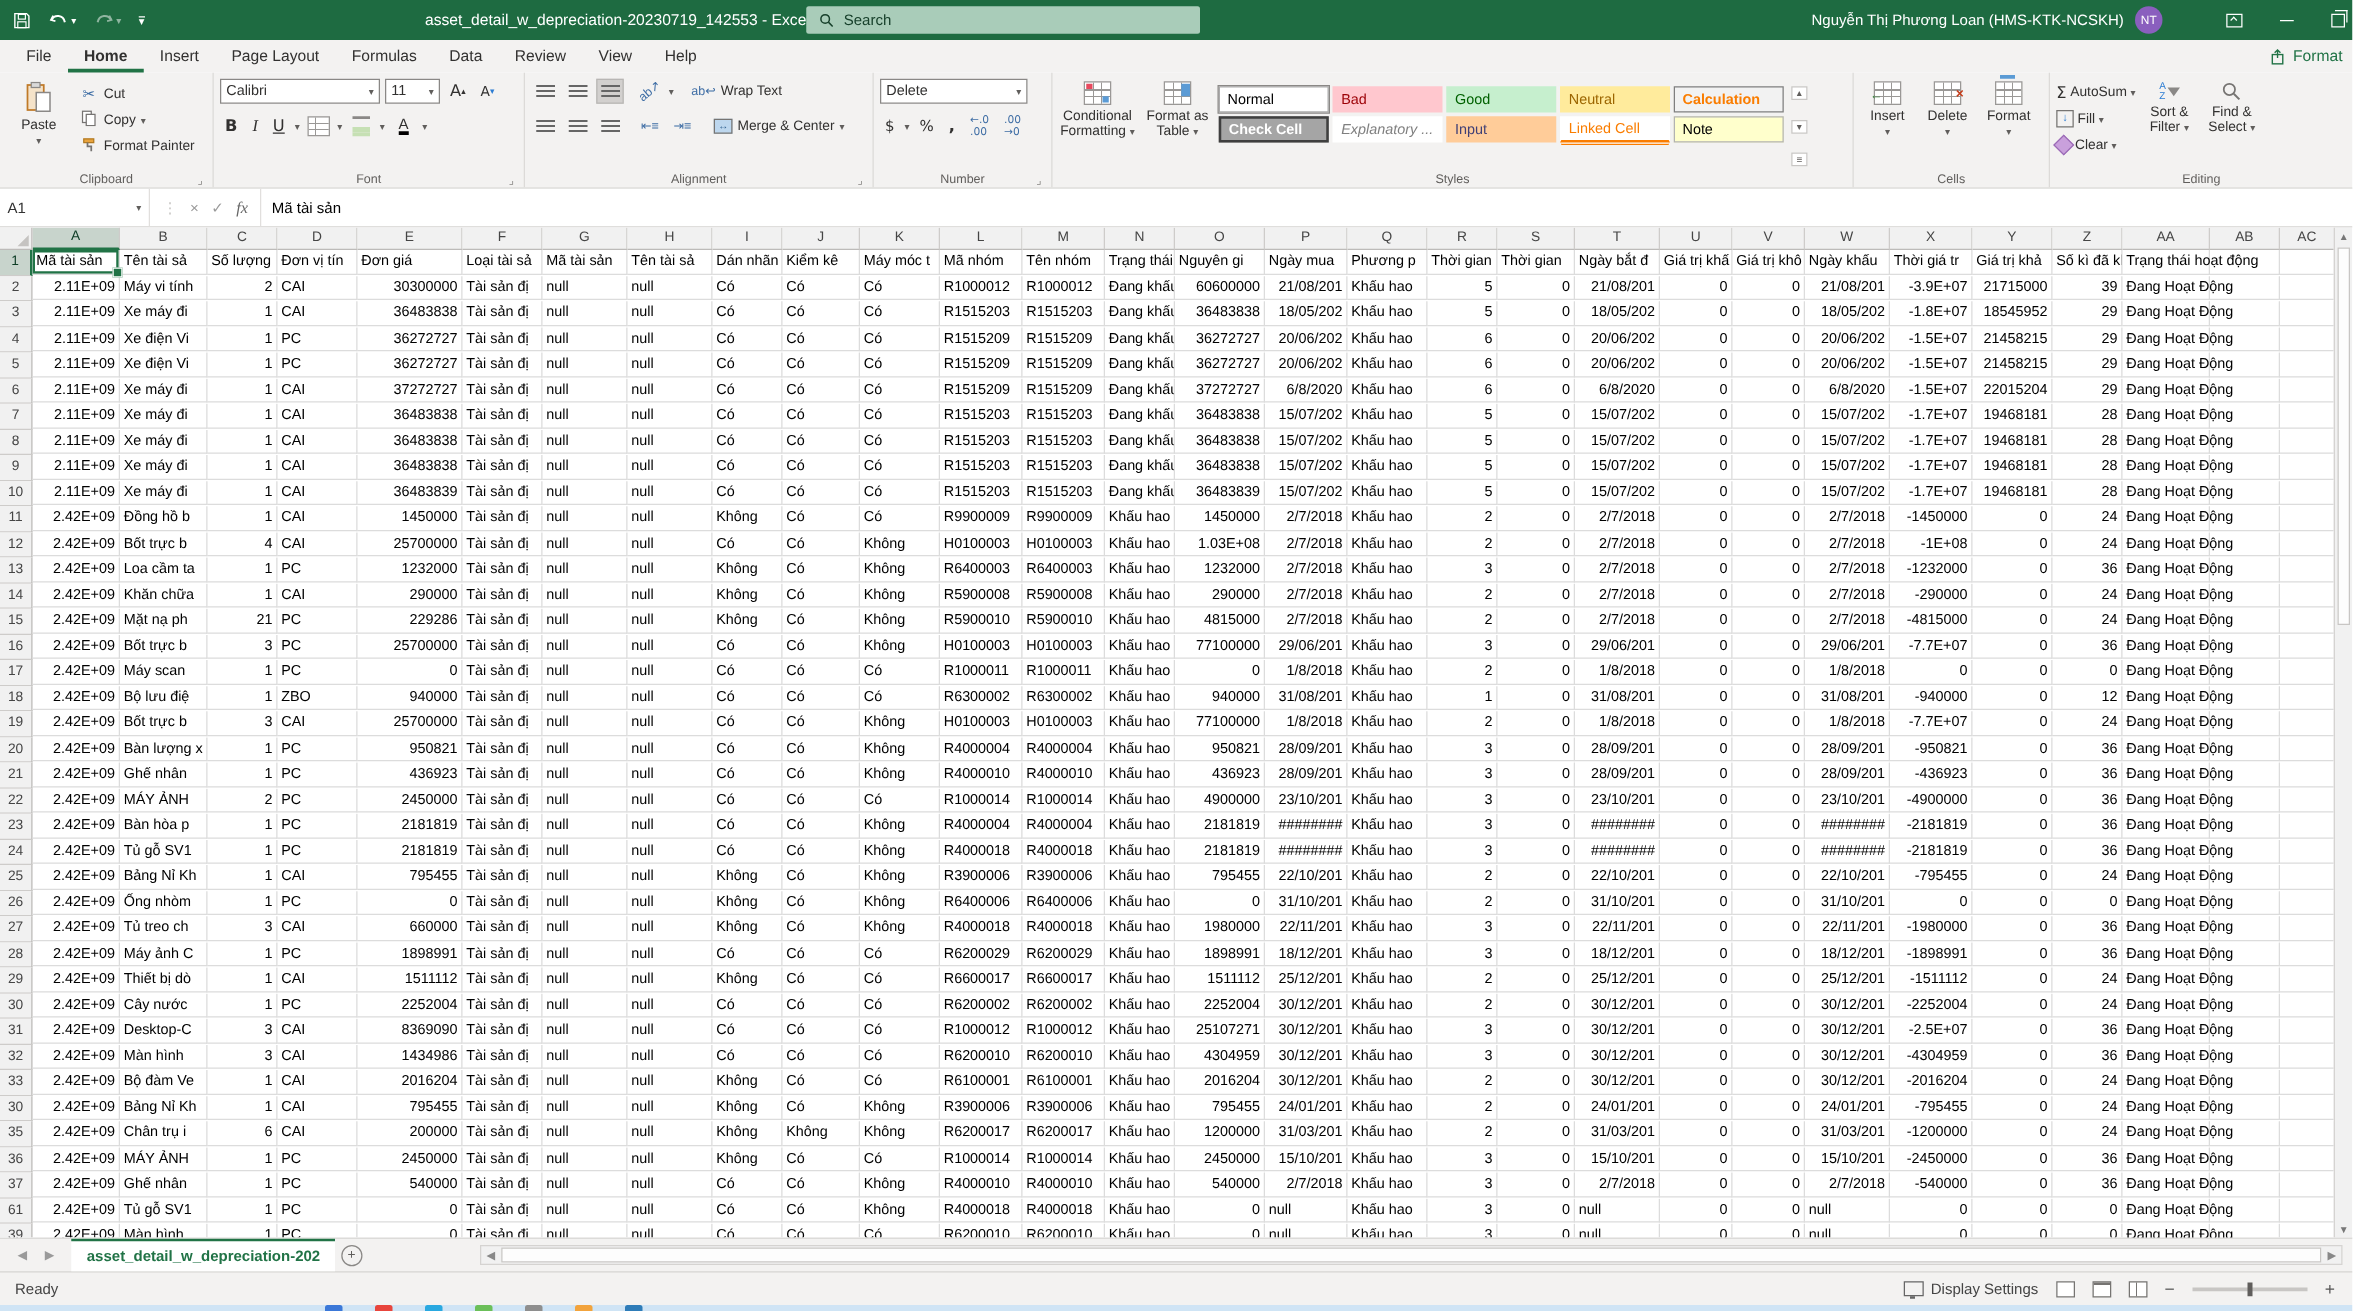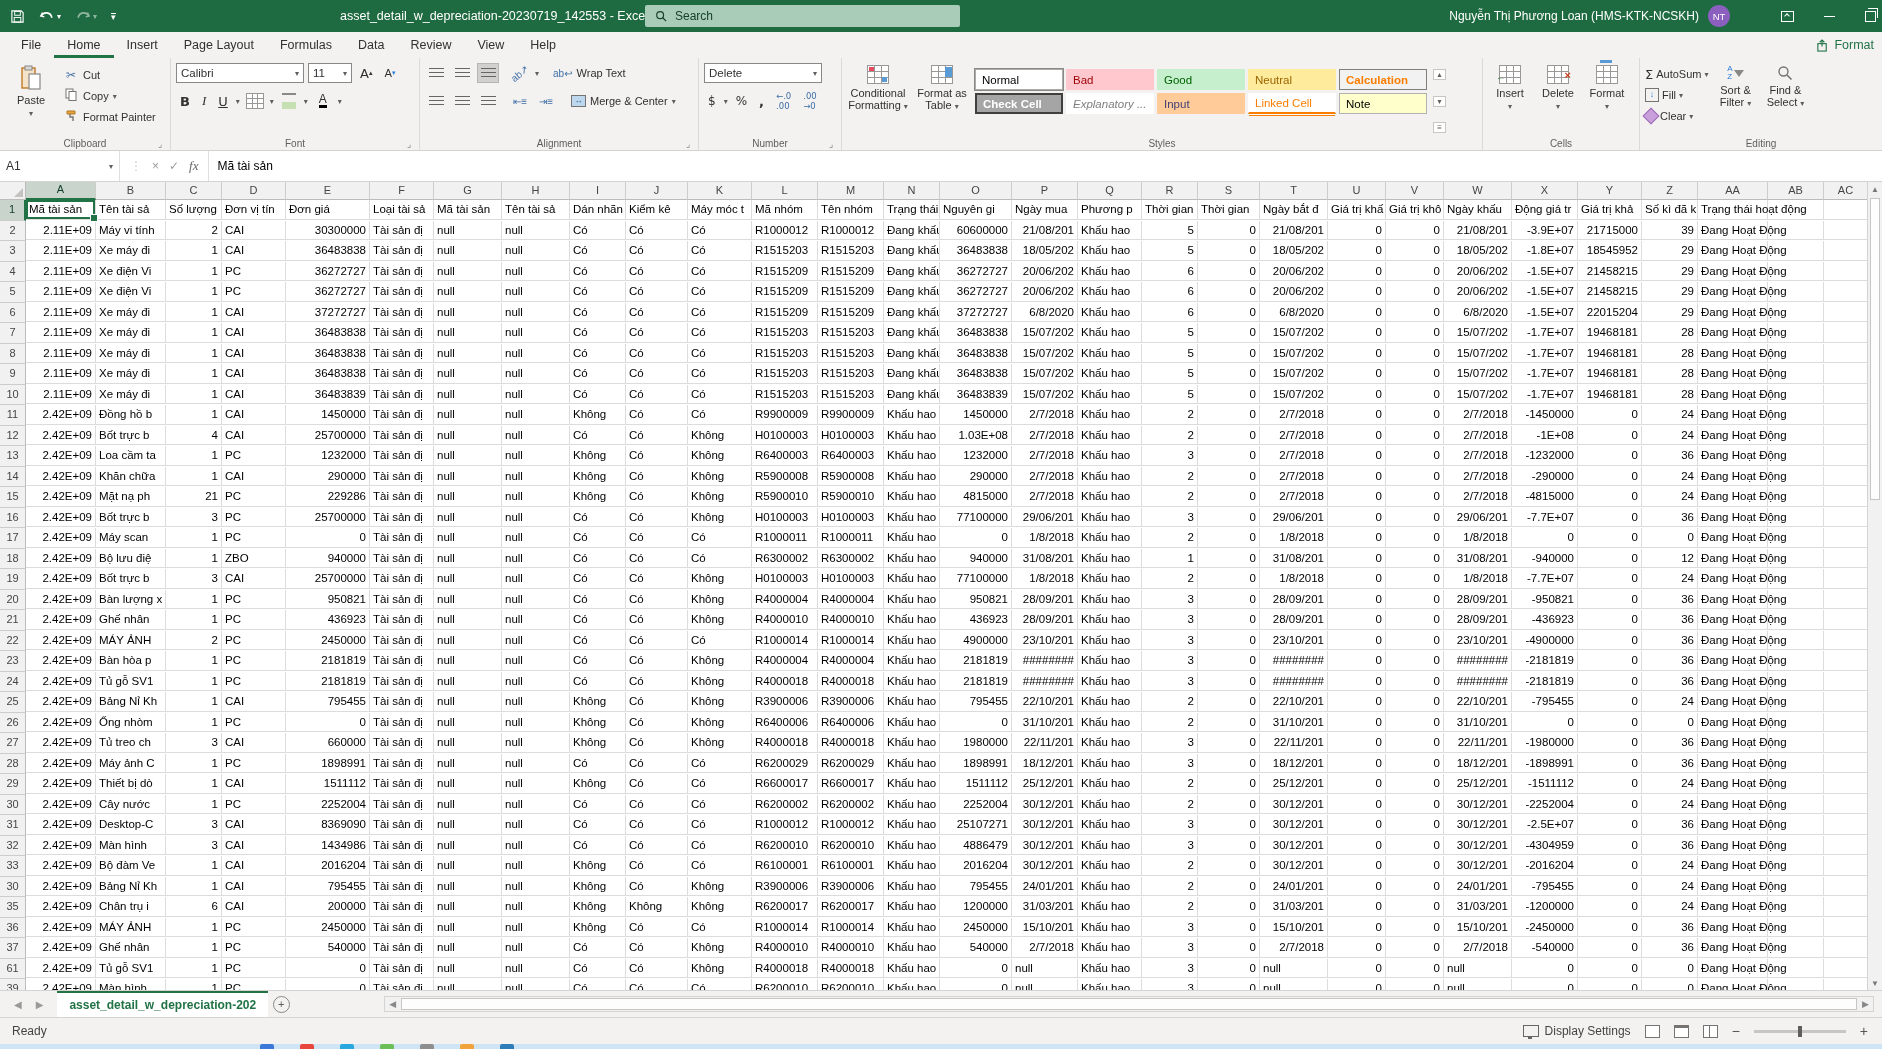--- a/index.html
+++ b/index.html
@@ -19,21 +19,21 @@
   .tb-ctrls{position:absolute;right:6px;top:0;height:32px;display:flex;align-items:center;gap:30px;color:#fff;}
   .win-min{display:inline-block;width:11px;height:1px;background:#fff;}
   .win-restore{position:relative;display:inline-block;width:9px;height:9px;border:1px solid #fff;}
   .win-restore:before{content:"";position:absolute;left:2px;top:-4px;width:9px;height:9px;border:1px solid #fff;border-bottom:none;border-left:none;}
   .ribbonopt{display:inline-block;width:11px;height:9px;border:1px solid #fff;position:relative;}
   .ribbonopt:after{content:"";position:absolute;left:3px;top:2px;border:solid #fff;border-width:0 1px 1px 0;padding:1.5px;transform:rotate(-135deg);}
 
   
   .menubar{height:26px;background:#F3F2F1;display:flex;align-items:stretch;padding-left:8px;font-size:12.5px;color:#323130;position:relative;}
   .mtab{padding:0 13px;display:flex;align-items:center;cursor:default;}
-  .mtab.active{box-shadow:inset 0 -3px 0 #217346;font-weight:normal;}
+  .mtab.active{box-shadow:inset 0 -3px 0 #217346;font-weight:bold;}
   .share-btn{position:absolute;right:0;top:0;height:26px;display:flex;align-items:center;gap:5px;padding:0 8px;color:#217346;font-size:12.5px;}
 
   
   .ribbon{height:92px;background:#F3F2F1;border-bottom:1px solid #D5D3D1;display:flex;align-items:stretch;font-size:11px;color:#323130;overflow:hidden;}
   .rgroup{position:relative;border-right:1px solid #DCDAD8;padding:3px 5px 15px 5px;display:flex;gap:4px;}
   .glabel{position:absolute;bottom:1px;left:0;right:0;text-align:center;font-size:10px;color:#605E5C;}
   .launcher{position:absolute;right:2px;bottom:1px;width:10px;height:10px;color:#8A8886;font-size:9px;line-height:10px;}
   .bigbtn{display:flex;flex-direction:column;align-items:center;justify-content:flex-start;width:52px;padding-top:4px;gap:3px;}
   .bigbtn .blabel{text-align:center;line-height:12px;}
   .carat{font-size:8px;color:#605E5C;}
@@ -479,21 +479,21 @@
         <div class="cell" style="width: 56px;">Trạng thái</div>
         <div class="cell" style="width: 72px;">Nguyên gi</div>
         <div class="cell" style="width: 66px;">Ngày mua</div>
         <div class="cell" style="width: 64px;">Phương p</div>
         <div class="cell" style="width: 56px;">Thời gian</div>
         <div class="cell" style="width: 62px;">Thời gian</div>
         <div class="cell" style="width: 68px;">Ngày bắt đ</div>
         <div class="cell" style="width: 58px;">Giá trị khấ</div>
         <div class="cell" style="width: 58px;">Giá trị khô</div>
         <div class="cell" style="width: 68px;">Ngày khấu</div>
-        <div class="cell" style="width: 66px;">Động giá tr</div>
+        <div class="cell" style="width: 66px;">Thời giá tr</div>
         <div class="cell" style="width: 64px;">Giá trị khả</div>
         <div class="cell" style="width: 56px;">Số kì đã kh</div>
         <div class="cell spill" style="width: 70px;">Trạng thái hoạt động</div>
         <div class="cell" style="width: 56px;"></div>
         <div class="cell" style="width: 44px;"></div>
       </div>
       <div class="grow">
         <div class="rhead">2</div>
         <div class="cell num" style="width: 70px;">2.11E+09</div>
         <div class="cell" style="width: 70px;">Máy vi tính</div>
@@ -1462,21 +1462,21 @@
         <div class="cell num" style="width: 84px;">1434986</div>
         <div class="cell" style="width: 64px;">Tài sản đị</div>
         <div class="cell" style="width: 68px;">null</div>
         <div class="cell" style="width: 68px;">null</div>
         <div class="cell" style="width: 56px;">Có</div>
         <div class="cell" style="width: 62px;">Có</div>
         <div class="cell" style="width: 64px;">Có</div>
         <div class="cell" style="width: 66px;">R6200010</div>
         <div class="cell" style="width: 66px;">R6200010</div>
         <div class="cell" style="width: 56px;">Khấu hao</div>
-        <div class="cell num" style="width: 72px;">4886479</div>
+        <div class="cell num" style="width: 72px;">4304959</div>
         <div class="cell num" style="width: 66px;">30/12/201</div>
         <div class="cell" style="width: 64px;">Khấu hao</div>
         <div class="cell num" style="width: 56px;">3</div>
         <div class="cell num" style="width: 62px;">0</div>
         <div class="cell num" style="width: 68px;">30/12/201</div>
         <div class="cell num" style="width: 58px;">0</div>
         <div class="cell num" style="width: 58px;">0</div>
         <div class="cell num" style="width: 68px;">30/12/201</div>
         <div class="cell num" style="width: 66px;">-4304959</div>
         <div class="cell num" style="width: 64px;">0</div>

